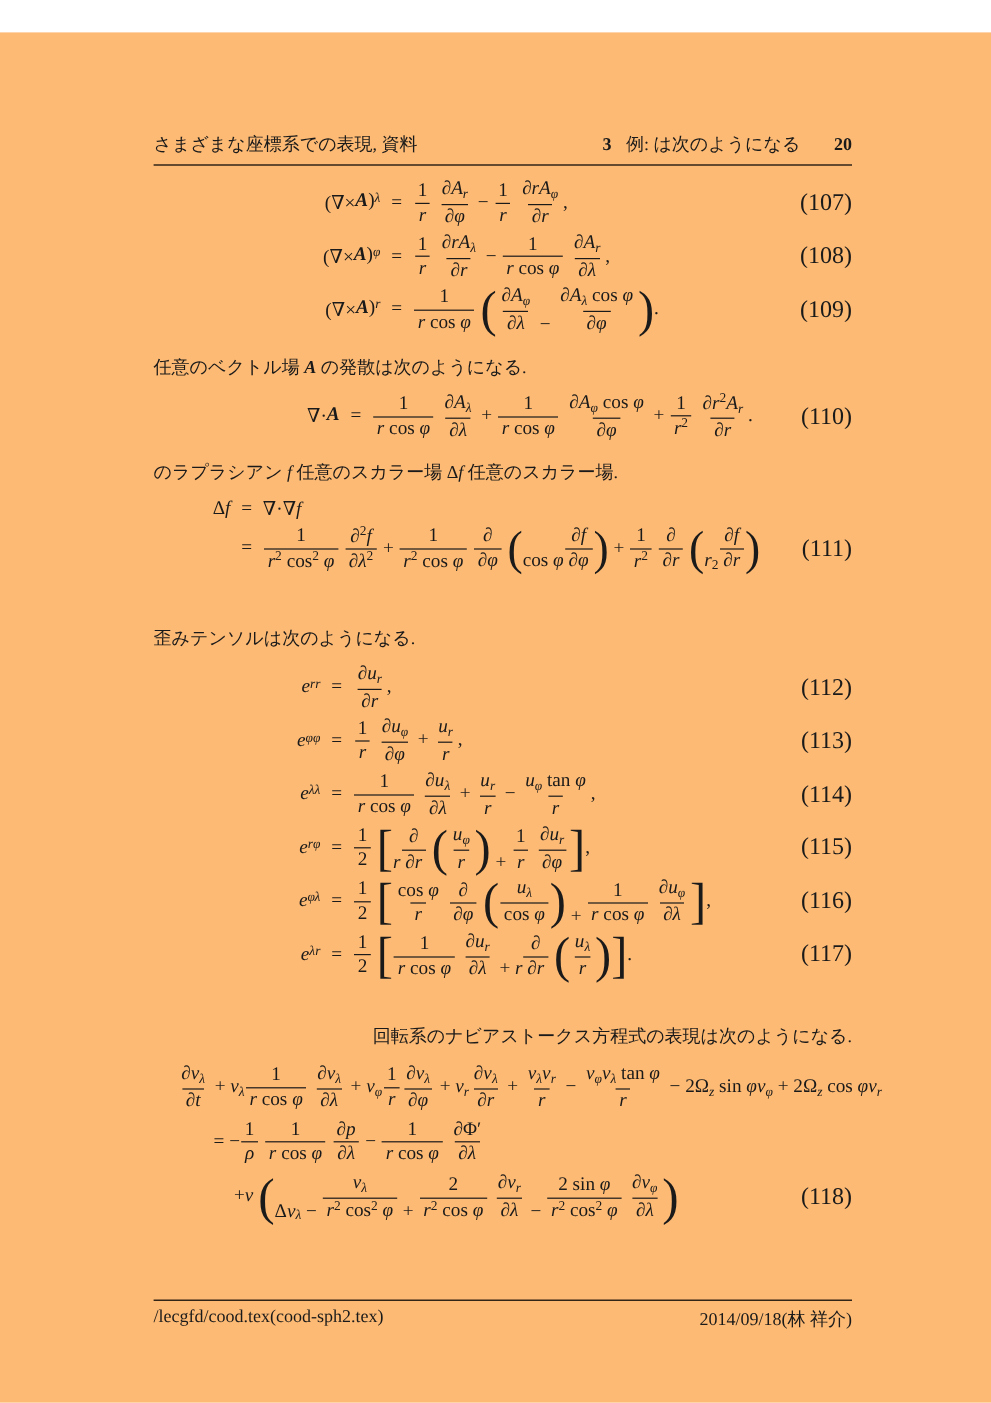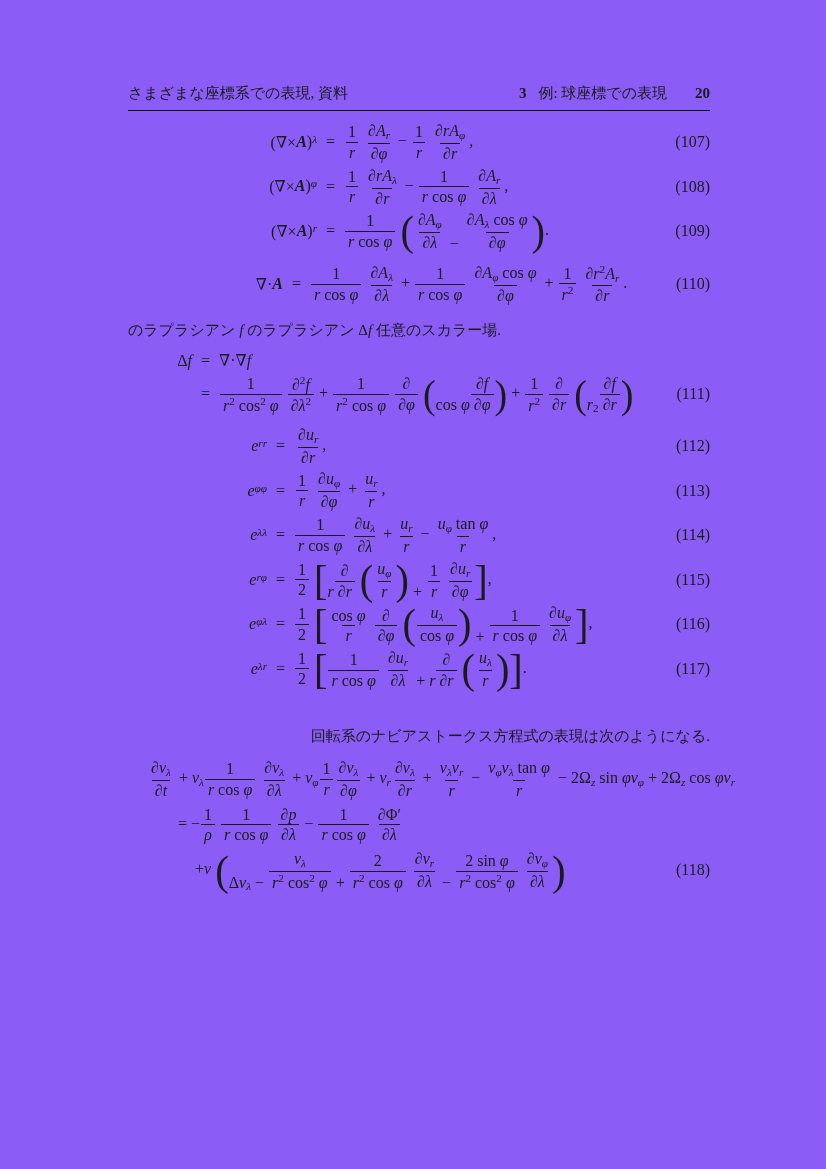--- a/index.html
+++ b/index.html
@@ -2,21 +2,21 @@
 <html><head>
 <meta charset="utf-8">
 <style>
   * { margin:0; padding:0; box-sizing:border-box; }
   html,body { background:#ffffff; }
   body {
     width:826px; height:1169px; position:relative; overflow:hidden;
     color:#1a1a1a;
     font-family:"Liberation Serif","DejaVu Serif",serif;
   }
-  .page { position:absolute; inset:0; background:#8b5cf6; }
+  .page { position:absolute; inset:0; background:#fdba74;margin-top:27px; }
   .content { position:absolute; left:128px; top:84px; width:582px; }
 
   
   .header { display:flex; align-items:baseline; font-size:15px;
             padding-bottom:7px; border-bottom:1.2px solid #000; }
   .h-right { margin-left:auto; display:flex; align-items:baseline; }
   .h-sec { font-weight:bold; margin-right:12px; }
   .h-page { font-weight:bold; margin-left:28px; }
 
   
@@ -28,21 +28,21 @@
   .para-5 { margin-top:37px;text-align:right; }
 
   
   .eqblock { margin-top:10px; }
   .eqrow { display:flex; align-items:center; font-size:16px;
            white-space:pre; margin:2px 0; min-height:40px; }
   .eqrow.slim { min-height:22px; }
   .lhs { display:flex; justify-content:flex-end; width:var(--lw); }
   .rel { padding:0 9px; }
   .rhs { }
-  .num { margin-left:auto; font-size:16px; padding-left:12px; }
+  .num { margin-left:auto; font-size:20px; padding-left:12px; }
 
   
   .m .it { font-style:italic; }
   .m .bv { font-weight:bold; }
   .m .bv .it { font-weight:bold; }
   .m .rm, .m .rm .it { font-style:normal; }
   .frac { display:inline-flex; flex-direction:column; align-items:center;
           vertical-align:middle; text-align:center; margin:0 1px; }
   .fnum, .fden { display:block; padding:0 3px; line-height:1.22; }
   .fden { border-top:1px solid #1a1a1a; }
@@ -68,48 +68,54 @@
 </head>
 <body>
 
 <div class="page">
   <div class="content">
 
     <div class="header">
       <span>さまざまな座標系での表現, 資料</span>
       <span class="h-right">
         <span class="h-sec">3</span>
-        <span>例: 球座標での表現</span>
+        <span>例: は次のようになる</span>
         <span class="h-page">20</span>
       </span>
     </div>
 
     <div class="eqblock" style="--lw:189px">
         <div class="eqrow m"><span class="lhs"><span>(∇×</span><span class="bv"><span class="it">A</span></span><span>)</span><span class="sub"><span class="it">λ</span></span></span><span class="rel">=</span><span class="rhs"><span class="frac"><span class="fnum"><span>1</span></span><span class="fden"><span class="it">r</span></span></span><span> </span><span class="frac"><span class="fnum"><span class="it">∂A</span><span class="sub"><span class="it">r</span></span></span><span class="fden"><span class="it">∂φ</span></span></span><span> − </span><span class="frac"><span class="fnum"><span>1</span></span><span class="fden"><span class="it">r</span></span></span><span> </span><span class="frac"><span class="fnum"><span class="it">∂rA</span><span class="sub"><span class="it">φ</span></span></span><span class="fden"><span class="it">∂r</span></span></span><span>,</span></span><span class="num">(107)</span></div>
         <div class="eqrow m"><span class="lhs"><span>(∇×</span><span class="bv"><span class="it">A</span></span><span>)</span><span class="sub"><span class="it">φ</span></span></span><span class="rel">=</span><span class="rhs"><span class="frac"><span class="fnum"><span>1</span></span><span class="fden"><span class="it">r</span></span></span><span> </span><span class="frac"><span class="fnum"><span class="it">∂rA</span><span class="sub"><span class="it">λ</span></span></span><span class="fden"><span class="it">∂r</span></span></span><span> − </span><span class="frac"><span class="fnum"><span>1</span></span><span class="fden"><span class="it">r</span><span> </span><span class="rm"><span class="it">cos</span></span><span> </span><span class="it">φ</span></span></span><span> </span><span class="frac"><span class="fnum"><span class="it">∂A</span><span class="sub"><span class="it">r</span></span></span><span class="fden"><span class="it">∂λ</span></span></span><span>,</span></span><span class="num">(108)</span></div>
         <div class="eqrow m"><span class="lhs"><span>(∇×</span><span class="bv"><span class="it">A</span></span><span>)</span><span class="sub"><span class="it">r</span></span></span><span class="rel">=</span><span class="rhs"><span class="frac"><span class="fnum"><span>1</span></span><span class="fden"><span class="it">r</span><span> </span><span class="rm"><span class="it">cos</span></span><span> </span><span class="it">φ</span></span></span><span> </span><span class="bigd"><span class="bd-d" style="font-size: 40.4047px;">(</span><span class="bd-c"><span class="frac"><span class="fnum"><span class="it">∂A</span><span class="sub"><span class="it">φ</span></span></span><span class="fden"><span class="it">∂λ</span></span></span><span> − </span><span class="frac"><span class="fnum"><span class="it">∂A</span><span class="sub"><span class="it">λ</span></span><span> </span><span class="rm"><span class="it">cos</span></span><span> </span><span class="it">φ</span></span><span class="fden"><span class="it">∂φ</span></span></span></span><span class="bd-d" style="font-size: 40.4047px;">)</span></span><span>.</span></span><span class="num">(109)</span></div>
       </div>
 
+    <p class="para para-2 m"><span>任意のベクトル場 </span><span class="bv"><span class="it">A</span></span><span> の発散は次のようになる.</span></p>
     <div class="eqblock" style="--lw:155px">
         <div class="eqrow m"><span class="lhs"><span>∇·</span><span class="bv"><span class="it">A</span></span></span><span class="rel">=</span><span class="rhs"><span class="frac"><span class="fnum"><span>1</span></span><span class="fden"><span class="it">r</span><span> </span><span class="rm"><span class="it">cos</span></span><span> </span><span class="it">φ</span></span></span><span> </span><span class="frac"><span class="fnum"><span class="it">∂A</span><span class="sub"><span class="it">λ</span></span></span><span class="fden"><span class="it">∂λ</span></span></span><span> + </span><span class="frac"><span class="fnum"><span>1</span></span><span class="fden"><span class="it">r</span><span> </span><span class="rm"><span class="it">cos</span></span><span> </span><span class="it">φ</span></span></span><span> </span><span class="frac"><span class="fnum"><span class="it">∂A</span><span class="sub"><span class="it">φ</span></span><span> </span><span class="rm"><span class="it">cos</span></span><span> </span><span class="it">φ</span></span><span class="fden"><span class="it">∂φ</span></span></span><span> + </span><span class="frac"><span class="fnum"><span>1</span></span><span class="fden"><span class="it">r</span><span class="sup"><span>2</span></span></span></span><span> </span><span class="frac"><span class="fnum"><span class="it">∂r</span><span class="sup"><span>2</span></span><span class="it">A</span><span class="sub"><span class="it">r</span></span></span><span class="fden"><span class="it">∂r</span></span></span><span>.</span></span><span class="num">(110)</span></div>
       </div>
 
-    <p class="para para-3 m"><span>のラプラシアン </span><span class="it">f</span><span> のラプラシアン Δ</span><span class="it">f</span><span> 任意のスカラー場.</span></p>
+    <p class="para para-3 m"><span>のラプラシアン </span><span class="it">f</span><span> 任意のスカラー場 Δ</span><span class="it">f</span><span> 任意のスカラー場.</span></p>
     <div class="eqblock" style="--lw:64px">
         <div class="eqrow m slim"><span class="lhs"><span>Δ</span><span class="it">f</span></span><span class="rel">=</span><span class="rhs"><span>∇·∇</span><span class="it">f</span></span></div>
         <div class="eqrow m"><span class="lhs"></span><span class="rel">=</span><span class="rhs"><span class="frac"><span class="fnum"><span>1</span></span><span class="fden"><span class="it">r</span><span class="sup"><span>2</span></span><span> </span><span class="rm"><span class="it">cos</span></span><span class="sup"><span>2</span></span><span> </span><span class="it">φ</span></span></span><span> </span><span class="frac"><span class="fnum"><span class="it">∂</span><span class="sup"><span>2</span></span><span class="it">f</span></span><span class="fden"><span class="it">∂λ</span><span class="sup"><span>2</span></span></span></span><span> + </span><span class="frac"><span class="fnum"><span>1</span></span><span class="fden"><span class="it">r</span><span class="sup"><span>2</span></span><span> </span><span class="rm"><span class="it">cos</span></span><span> </span><span class="it">φ</span></span></span><span> </span><span class="frac"><span class="fnum"><span class="it">∂</span></span><span class="fden"><span class="it">∂φ</span></span></span><span> </span><span class="bigd"><span class="bd-d" style="font-size: 38.0297px;">(</span><span class="bd-c"><span class="rm"><span class="it">cos</span></span><span> </span><span class="it">φ</span><span class="frac"><span class="fnum"><span class="it">∂f</span></span><span class="fden"><span class="it">∂φ</span></span></span></span><span class="bd-d" style="font-size: 38.0297px;">)</span></span><span> + </span><span class="frac"><span class="fnum"><span>1</span></span><span class="fden"><span class="it">r</span><span class="sup"><span>2</span></span></span></span><span> </span><span class="frac"><span class="fnum"><span class="it">∂</span></span><span class="fden"><span class="it">∂r</span></span></span><span> </span><span class="bigd"><span class="bd-d" style="font-size: 38.0297px;">(</span><span class="bd-c"><span class="it">r</span><span class="sup"><span>2</span></span><span class="frac"><span class="fnum"><span class="it">∂f</span></span><span class="fden"><span class="it">∂r</span></span></span></span><span class="bd-d" style="font-size: 38.0297px;">)</span></span></span><span class="num">(111)</span></div>
       </div>
 
+    <p class="para para-4 m"><span>歪みテンソルは次のようになる.</span></p>
     <div class="eqblock" style="--lw:139px">
         <div class="eqrow m"><span class="lhs"><span class="it">e</span><span class="sub"><span class="it">rr</span></span></span><span class="rel">=</span><span class="rhs"><span class="frac"><span class="fnum"><span class="it">∂u</span><span class="sub"><span class="it">r</span></span></span><span class="fden"><span class="it">∂r</span></span></span><span>,</span></span><span class="num">(112)</span></div>
         <div class="eqrow m"><span class="lhs"><span class="it">e</span><span class="sub"><span class="it">φφ</span></span></span><span class="rel">=</span><span class="rhs"><span class="frac"><span class="fnum"><span>1</span></span><span class="fden"><span class="it">r</span></span></span><span> </span><span class="frac"><span class="fnum"><span class="it">∂u</span><span class="sub"><span class="it">φ</span></span></span><span class="fden"><span class="it">∂φ</span></span></span><span> + </span><span class="frac"><span class="fnum"><span class="it">u</span><span class="sub"><span class="it">r</span></span></span><span class="fden"><span class="it">r</span></span></span><span>,</span></span><span class="num">(113)</span></div>
         <div class="eqrow m"><span class="lhs"><span class="it">e</span><span class="sub"><span class="it">λλ</span></span></span><span class="rel">=</span><span class="rhs"><span class="frac"><span class="fnum"><span>1</span></span><span class="fden"><span class="it">r</span><span> </span><span class="rm"><span class="it">cos</span></span><span> </span><span class="it">φ</span></span></span><span> </span><span class="frac"><span class="fnum"><span class="it">∂u</span><span class="sub"><span class="it">λ</span></span></span><span class="fden"><span class="it">∂λ</span></span></span><span> + </span><span class="frac"><span class="fnum"><span class="it">u</span><span class="sub"><span class="it">r</span></span></span><span class="fden"><span class="it">r</span></span></span><span> − </span><span class="frac"><span class="fnum"><span class="it">u</span><span class="sub"><span class="it">φ</span></span><span> </span><span class="rm"><span class="it">tan</span></span><span> </span><span class="it">φ</span></span><span class="fden"><span class="it">r</span></span></span><span>,</span></span><span class="num">(114)</span></div>
         <div class="eqrow m"><span class="lhs"><span class="it">e</span><span class="sub"><span class="it">rφ</span></span></span><span class="rel">=</span><span class="rhs"><span class="frac"><span class="fnum"><span>1</span></span><span class="fden"><span>2</span></span></span><span> </span><span class="bigd"><span class="bd-d" style="font-size: 40.4047px;">[</span><span class="bd-c"><span class="it">r</span><span class="frac"><span class="fnum"><span class="it">∂</span></span><span class="fden"><span class="it">∂r</span></span></span><span> </span><span class="bigd"><span class="bd-d" style="font-size: 40.4047px;">(</span><span class="bd-c"><span class="frac"><span class="fnum"><span class="it">u</span><span class="sub"><span class="it">φ</span></span></span><span class="fden"><span class="it">r</span></span></span></span><span class="bd-d" style="font-size: 40.4047px;">)</span></span><span> + </span><span class="frac"><span class="fnum"><span>1</span></span><span class="fden"><span class="it">r</span></span></span><span> </span><span class="frac"><span class="fnum"><span class="it">∂u</span><span class="sub"><span class="it">r</span></span></span><span class="fden"><span class="it">∂φ</span></span></span></span><span class="bd-d" style="font-size: 40.4047px;">]</span></span><span>,</span></span><span class="num">(115)</span></div>
         <div class="eqrow m"><span class="lhs"><span class="it">e</span><span class="sub"><span class="it">φλ</span></span></span><span class="rel">=</span><span class="rhs"><span class="frac"><span class="fnum"><span>1</span></span><span class="fden"><span>2</span></span></span><span> </span><span class="bigd"><span class="bd-d" style="font-size: 40.4047px;">[</span><span class="bd-c"><span class="frac"><span class="fnum"><span class="rm"><span class="it">cos</span></span><span> </span><span class="it">φ</span></span><span class="fden"><span class="it">r</span></span></span><span> </span><span class="frac"><span class="fnum"><span class="it">∂</span></span><span class="fden"><span class="it">∂φ</span></span></span><span> </span><span class="bigd"><span class="bd-d" style="font-size: 40.4047px;">(</span><span class="bd-c"><span class="frac"><span class="fnum"><span class="it">u</span><span class="sub"><span class="it">λ</span></span></span><span class="fden"><span class="rm"><span class="it">cos</span></span><span> </span><span class="it">φ</span></span></span></span><span class="bd-d" style="font-size: 40.4047px;">)</span></span><span> + </span><span class="frac"><span class="fnum"><span>1</span></span><span class="fden"><span class="it">r</span><span> </span><span class="rm"><span class="it">cos</span></span><span> </span><span class="it">φ</span></span></span><span> </span><span class="frac"><span class="fnum"><span class="it">∂u</span><span class="sub"><span class="it">φ</span></span></span><span class="fden"><span class="it">∂λ</span></span></span></span><span class="bd-d" style="font-size: 40.4047px;">]</span></span><span>,</span></span><span class="num">(116)</span></div>
         <div class="eqrow m"><span class="lhs"><span class="it">e</span><span class="sub"><span class="it">λr</span></span></span><span class="rel">=</span><span class="rhs"><span class="frac"><span class="fnum"><span>1</span></span><span class="fden"><span>2</span></span></span><span> </span><span class="bigd"><span class="bd-d" style="font-size: 40.4047px;">[</span><span class="bd-c"><span class="frac"><span class="fnum"><span>1</span></span><span class="fden"><span class="it">r</span><span> </span><span class="rm"><span class="it">cos</span></span><span> </span><span class="it">φ</span></span></span><span> </span><span class="frac"><span class="fnum"><span class="it">∂u</span><span class="sub"><span class="it">r</span></span></span><span class="fden"><span class="it">∂λ</span></span></span><span> + </span><span class="it">r</span><span class="frac"><span class="fnum"><span class="it">∂</span></span><span class="fden"><span class="it">∂r</span></span></span><span> </span><span class="bigd"><span class="bd-d" style="font-size: 40.4047px;">(</span><span class="bd-c"><span class="frac"><span class="fnum"><span class="it">u</span><span class="sub"><span class="it">λ</span></span></span><span class="fden"><span class="it">r</span></span></span></span><span class="bd-d" style="font-size: 40.4047px;">)</span></span></span><span class="bd-d" style="font-size: 40.4047px;">]</span></span><span>.</span></span><span class="num">(117)</span></div>
       </div>
 
     <p class="para para-5 m"><span>回転系のナビアストークス方程式の表現は次のようになる.</span></p>
     <div class="nsblock m"><div class="ns-line ns-line-0"><span><span class="frac"><span class="fnum"><span class="it">∂v</span><span class="sub"><span class="it">λ</span></span></span><span class="fden"><span class="it">∂t</span></span></span><span> + </span><span class="it">v</span><span class="sub"><span class="it">λ</span></span><span class="frac"><span class="fnum"><span>1</span></span><span class="fden"><span class="it">r</span><span> </span><span class="rm"><span class="it">cos</span></span><span> </span><span class="it">φ</span></span></span><span> </span><span class="frac"><span class="fnum"><span class="it">∂v</span><span class="sub"><span class="it">λ</span></span></span><span class="fden"><span class="it">∂λ</span></span></span><span> + </span><span class="it">v</span><span class="sub"><span class="it">φ</span></span><span class="frac"><span class="fnum"><span>1</span></span><span class="fden"><span class="it">r</span></span></span><span class="frac"><span class="fnum"><span class="it">∂v</span><span class="sub"><span class="it">λ</span></span></span><span class="fden"><span class="it">∂φ</span></span></span><span> + </span><span class="it">v</span><span class="sub"><span class="it">r</span></span><span class="frac"><span class="fnum"><span class="it">∂v</span><span class="sub"><span class="it">λ</span></span></span><span class="fden"><span class="it">∂r</span></span></span><span> + </span><span class="frac"><span class="fnum"><span class="it">v</span><span class="sub"><span class="it">λ</span></span><span class="it">v</span><span class="sub"><span class="it">r</span></span></span><span class="fden"><span class="it">r</span></span></span><span> − </span><span class="frac"><span class="fnum"><span class="it">v</span><span class="sub"><span class="it">φ</span></span><span class="it">v</span><span class="sub"><span class="it">λ</span></span><span> </span><span class="rm"><span class="it">tan</span></span><span> </span><span class="it">φ</span></span><span class="fden"><span class="it">r</span></span></span><span> − 2Ω</span><span class="sub"><span class="it">z</span></span><span> </span><span class="rm"><span class="it">sin</span></span><span> </span><span class="it">φv</span><span class="sub"><span class="it">φ</span></span><span> + 2Ω</span><span class="sub"><span class="it">z</span></span><span> </span><span class="rm"><span class="it">cos</span></span><span> </span><span class="it">φv</span><span class="sub"><span class="it">r</span></span></span></div><div class="ns-line ns-line-1"><span><span>= −</span><span class="frac"><span class="fnum"><span>1</span></span><span class="fden"><span class="it">ρ</span></span></span><span> </span><span class="frac"><span class="fnum"><span>1</span></span><span class="fden"><span class="it">r</span><span> </span><span class="rm"><span class="it">cos</span></span><span> </span><span class="it">φ</span></span></span><span> </span><span class="frac"><span class="fnum"><span class="it">∂p</span></span><span class="fden"><span class="it">∂λ</span></span></span><span> − </span><span class="frac"><span class="fnum"><span>1</span></span><span class="fden"><span class="it">r</span><span> </span><span class="rm"><span class="it">cos</span></span><span> </span><span class="it">φ</span></span></span><span> </span><span class="frac"><span class="fnum"><span class="it">∂</span><span>Φ′</span></span><span class="fden"><span class="it">∂λ</span></span></span></span></div><div class="ns-line ns-line-2"><span><span>+</span><span class="it">ν</span><span> </span><span class="bigd"><span class="bd-d" style="font-size: 40.9688px;">(</span><span class="bd-c"><span>Δ</span><span class="it">v</span><span class="sub"><span class="it">λ</span></span><span> − </span><span class="frac"><span class="fnum"><span class="it">v</span><span class="sub"><span class="it">λ</span></span></span><span class="fden"><span class="it">r</span><span class="sup"><span>2</span></span><span> </span><span class="rm"><span class="it">cos</span></span><span class="sup"><span>2</span></span><span> </span><span class="it">φ</span></span></span><span> + </span><span class="frac"><span class="fnum"><span>2</span></span><span class="fden"><span class="it">r</span><span class="sup"><span>2</span></span><span> </span><span class="rm"><span class="it">cos</span></span><span> </span><span class="it">φ</span></span></span><span> </span><span class="frac"><span class="fnum"><span class="it">∂v</span><span class="sub"><span class="it">r</span></span></span><span class="fden"><span class="it">∂λ</span></span></span><span> − </span><span class="frac"><span class="fnum"><span>2 </span><span class="rm"><span class="it">sin</span></span><span> </span><span class="it">φ</span></span><span class="fden"><span class="it">r</span><span class="sup"><span>2</span></span><span> </span><span class="rm"><span class="it">cos</span></span><span class="sup"><span>2</span></span><span> </span><span class="it">φ</span></span></span><span> </span><span class="frac"><span class="fnum"><span class="it">∂v</span><span class="sub"><span class="it">φ</span></span></span><span class="fden"><span class="it">∂λ</span></span></span></span><span class="bd-d" style="font-size: 40.9688px;">)</span></span></span><span class="num">(118)</span></div></div>
 
   </div>
 
+  <div class="footer">
+    <span>/lecgfd/cood.tex(cood-sph2.tex)</span>
+    <span class="f-right">2014/09/18(林 祥介)</span>
+  </div>
 </div>
 
 </body></html>

